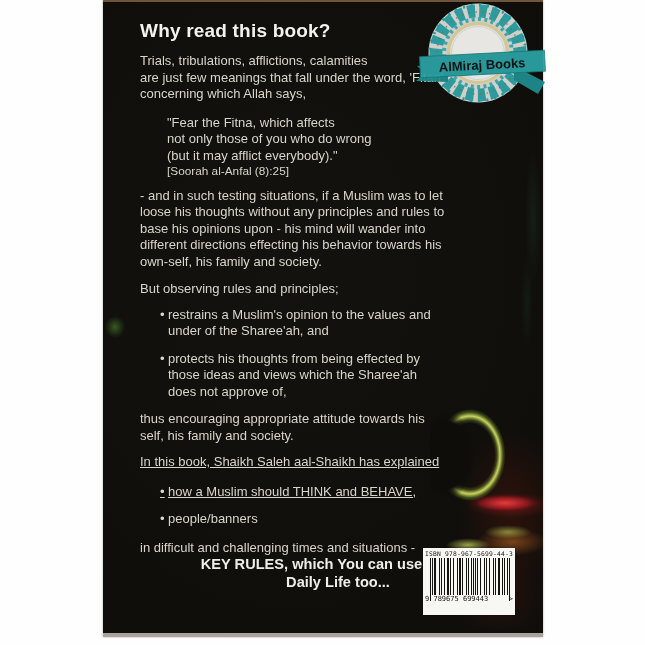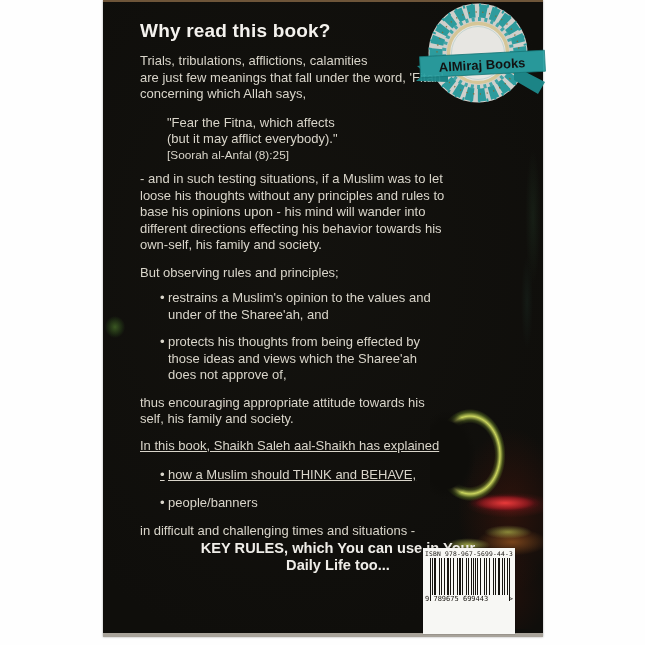--- a/index.html
+++ b/index.html
@@ -52,21 +52,21 @@
   .mb11{margin-bottom:11px;} .mb9{margin-bottom:9px;} .mb10{margin-bottom:10px;} .mb13{margin-bottom:13px;text-decoration:underline;}
   .bullet{display:flex;margin-left:20px;margin-bottom:11px;}
   .bullet .dot{width:8px;flex:0 0 8px;font-size:13.2px;line-height:16.5px;}
   .bullet .btxt{padding-left:0;}
   .closing{margin-top:12px;}
   .bold-ln{font-size:14.6px;font-weight:bold;line-height:17.5px;color:#efedе8;}
   .bold-ln, .bold-ln *{color:#efede8;text-align:center;}
 
   
   .barcode{
-    position:absolute;left:320px;top:546px;width:92px;height:86px;
+    position:absolute;left:320px;top:546px;width:92px;height:67px;
     background:#f7f7f4;box-shadow:0 0 1px rgba(0,0,0,.5);
   }
   .isbn-line{
     font-family:"DejaVu Sans Mono", monospace;
     font-size:6.3px;letter-spacing:.2px;text-align:center;
     color:#15120e;padding-top:2px;white-space:nowrap;
   }
   .bars{
     position:relative;height:37px;margin:1px 5px 0 7px;
     background:
@@ -99,20 +99,21 @@
       <h1 class="heading">Why read this book?</h1>
 
       <div class="block">
         <div class="ln">Trials, tribulations, afflictions, calamities</div>
         <div class="ln">are just few meanings that fall under the word, 'Fitan'</div>
         <div class="ln">concerning which Allah says,</div>
       </div>
 
       <div class="quote">
         <div class="ln">"Fear the Fitna, which affects</div>
+        <div class="ln">not only those of you who do wrong</div>
         <div class="ln">(but it may afflict everybody)."</div>
         <div class="ln quote-src">[Soorah al-Anfal (8):25]</div>
       </div>
 
       <div class="block mb11">
         <div class="ln">- and in such testing situations, if a Muslim was to let</div>
         <div class="ln">loose his thoughts without any principles and rules to</div>
         <div class="ln">base his opinions upon - his mind will wander into</div>
         <div class="ln">different directions effecting his behavior towards his</div>
         <div class="ln">own-self, his family and society.</div>

